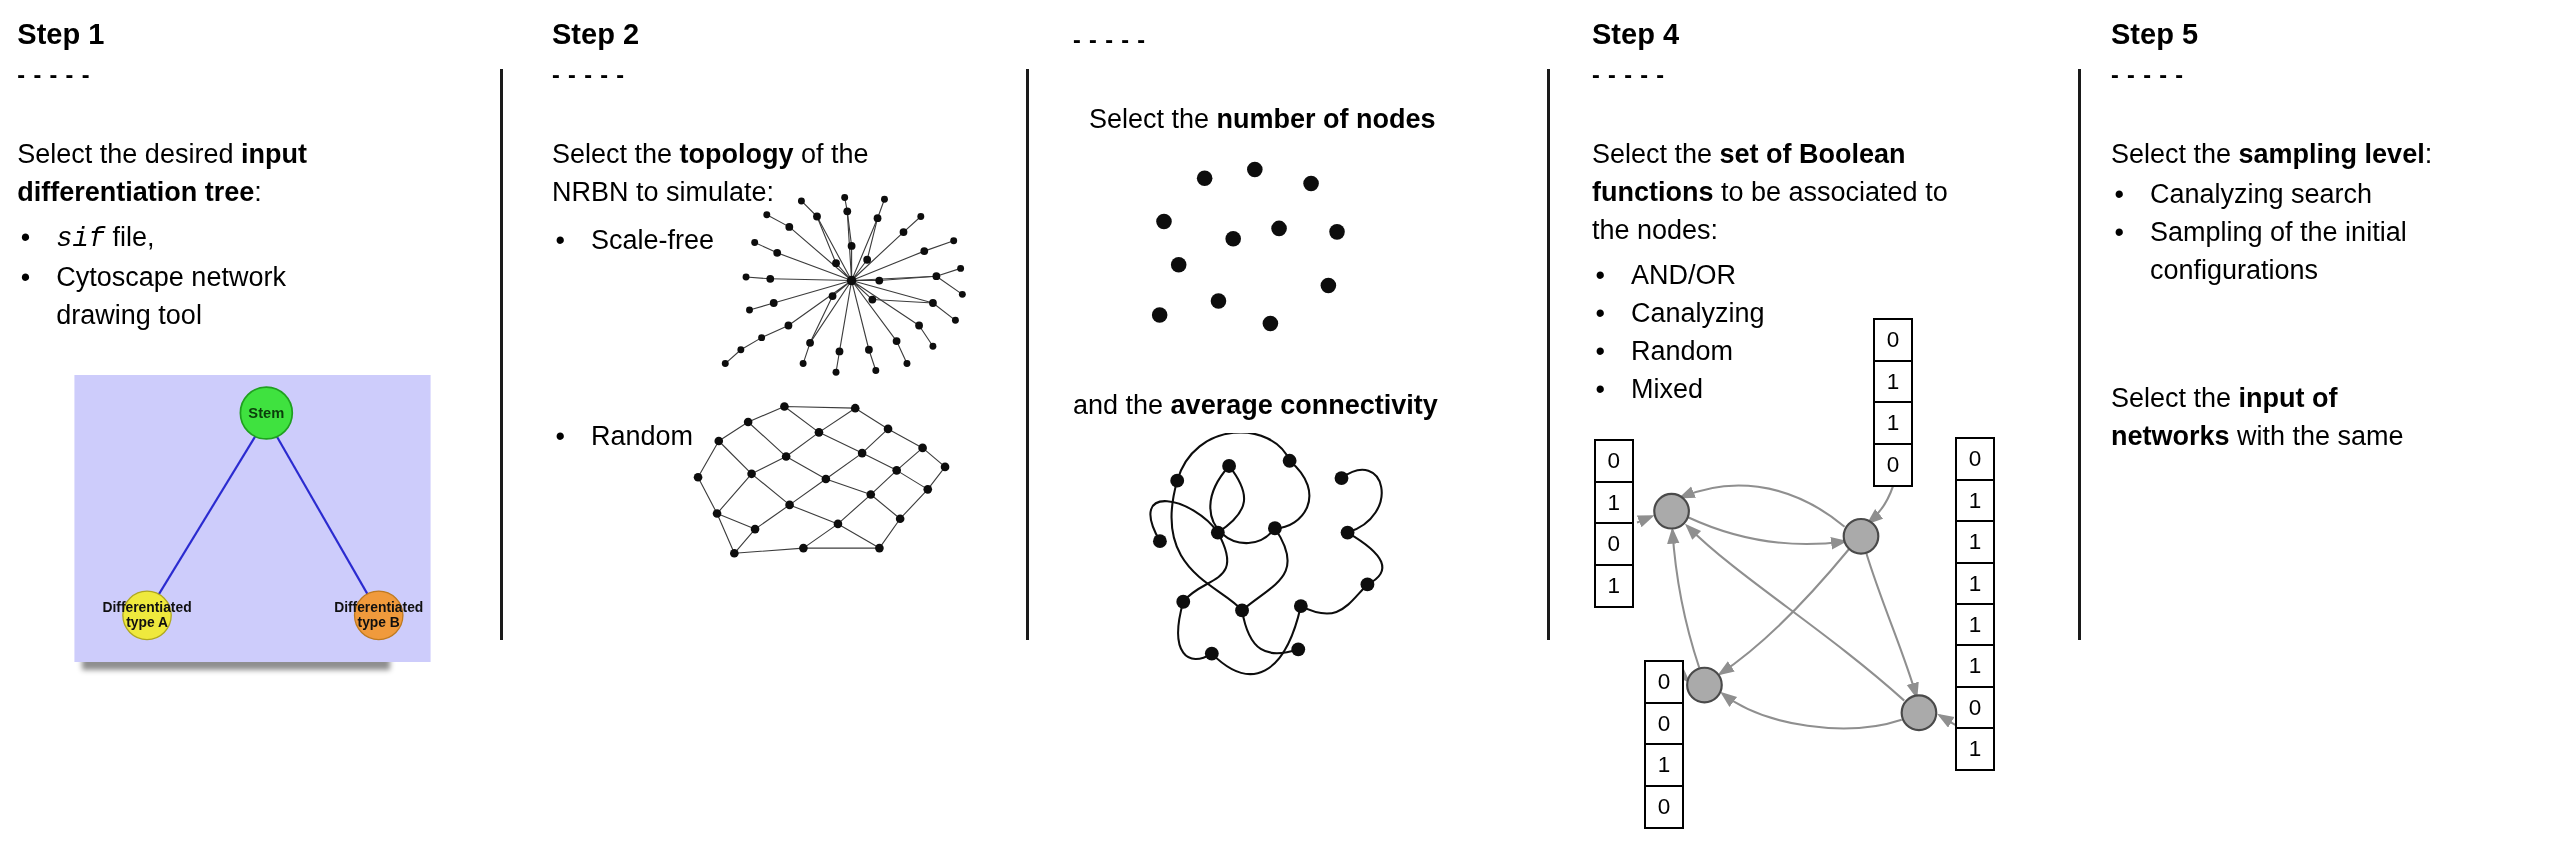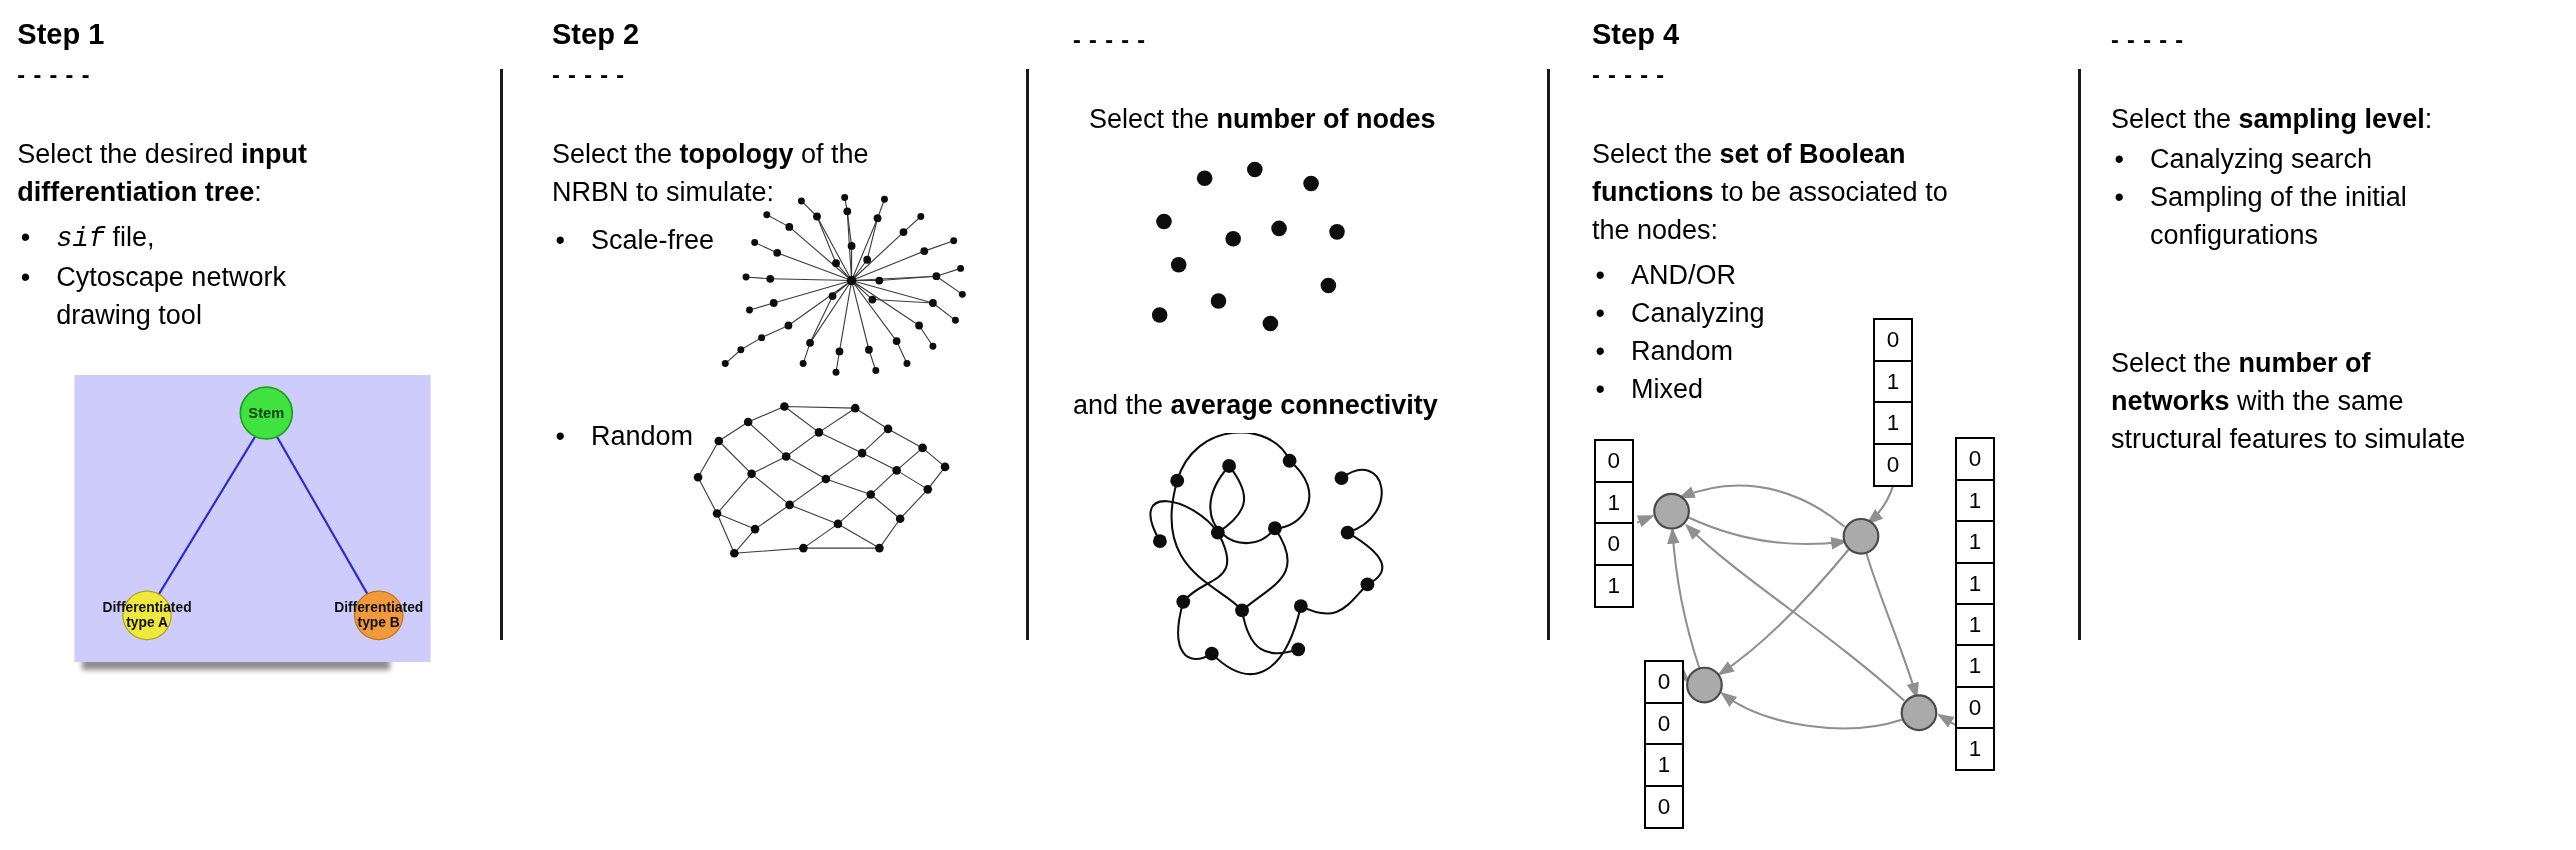--- a/index.html
+++ b/index.html
@@ -318,29 +318,30 @@
         <div class="tcell">1</div>
         <div class="tcell">0</div>
         <div class="tcell">1</div>
       </div>
     </div>
   </section>
 
   <div class="vdivider" style="left:2078px"></div>
 
   <section class="col" style="left:2111px;width:459px">
+    <h2 class="step-title">Step 5</h2>
     <div class="dashes">- - - - -</div>
     <p class="para"><span>Select the </span><span class="b">sampling level</span><span>:</span></p>
     <div class="bullets" style="margin-top:1.7px">
       <div class="bullet">
         <span class="marker">•</span>
         <span class="btext"><span>Canalyzing search</span></span>
       </div>
       <div class="bullet">
         <span class="marker">•</span>
         <span class="btext"><span>Sampling of the initial</span><br><span>configurations</span></span>
       </div>
     </div>
-    <p class="para" style="margin-top:90px"><span>Select the </span><span class="b">number of</span><br><span class="b">networks</span><span> with the same</span><br><span>structural features to simulate</span></p>
+    <p class="para" style="margin-top:90px"><span>Select the </span><span class="b">input of</span><br><span class="b">networks</span><span> with the same</span><br></p>
   </section>
 
 </div>
 
 
 </body></html>

